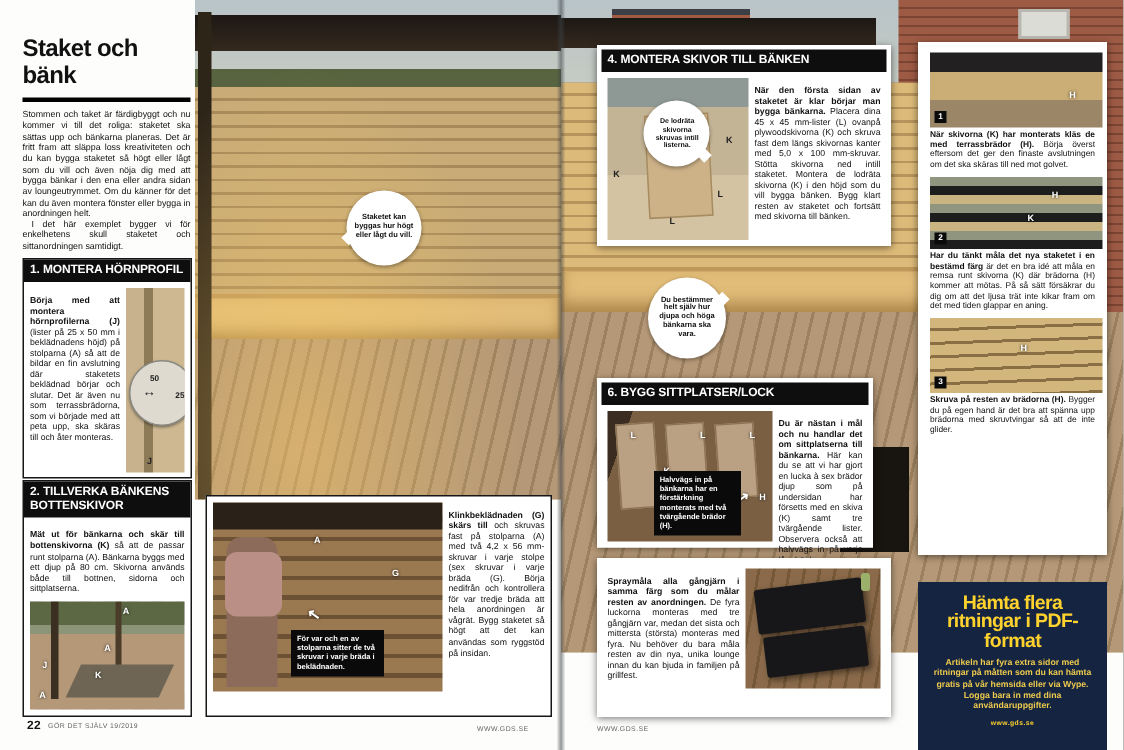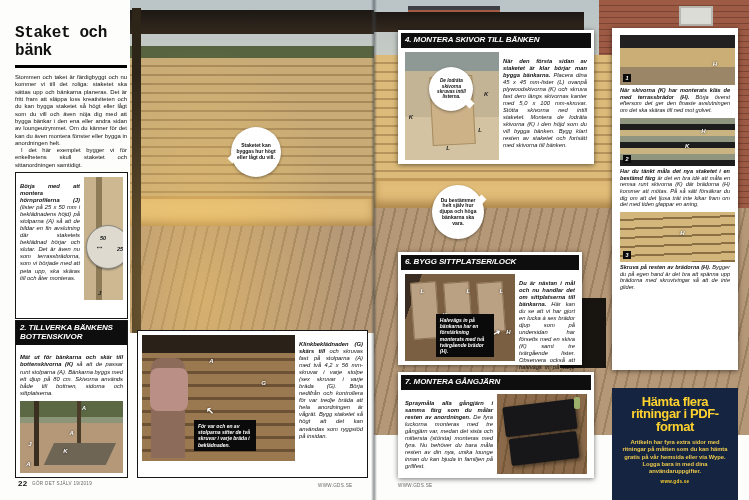--- a/index.html
+++ b/index.html
@@ -34,26 +34,26 @@
   .bubble::after{content:"";position:absolute;width:7px;height:7px;background:#fff;transform:rotate(45deg);}
   .bubble.b1{left:231px;top:127px;width:50px;height:50px;font-size:5px;line-height:1.15;}
   .bubble.b1::after{left:-2px;top:55%;}
   .bubble.b2{left:432px;top:185px;width:52px;height:54px;font-size:5px;line-height:1.15;}
   .bubble.b2::after{right:-1px;top:20%;}
   .bubble.b3{left:26%;top:14%;width:44px;height:44px;font-size:4.7px;line-height:1.12;}
   .bubble.b3::after{right:0;bottom:4px;}
 
   
   .intro{position:absolute;left:15px;top:24px;width:112px;}
-  .intro h1{font-size:16px;margin:0 0 4px 0;letter-spacing:-.4px;border-bottom:3.5px solid #000;padding-bottom:5px;font-family:Liberation Mono, monospace;}
+  .intro h1{font-size:16px;margin:0 0 4px 0;letter-spacing:-.4px;border-bottom:3.5px solid #000;padding-bottom:5px;}
   .intro p{font-size:5.9px;line-height:1.24;margin:6px 0 0 0;text-align:justify;}
   .intro p.indent{text-indent:6px;margin-top:0;}
 
   
-  .step{position:absolute;background:#fff;z-index:5;font-style:italic;}
+  .step{position:absolute;background:#fff;z-index:5;}
   .step.onwhite{border:1px solid #161616;}
   .step.onphoto{border:3px solid #fff;box-shadow:0 1px 5px rgba(0,0,0,.55);}
   .step .hd{background:#0e0e0e;color:#fff;font-weight:bold;font-size:8px;line-height:1.1;
             padding:3px 4px;text-transform:uppercase;letter-spacing:-.1px;}
   .step .bd{padding:4px;overflow:hidden;}
   .row{display:flex;gap:4px;}
   .txt{font-size:5.8px;line-height:1.22;text-align:justify;}
   .txt b{font-weight:bold;}
   .ph{position:relative;overflow:hidden;flex-shrink:0;}
   .lab{position:absolute;font-size:6px;font-weight:bold;color:#fff;text-shadow:0 0 2px rgba(0,0,0,.9);z-index:3;}
@@ -179,20 +179,21 @@
     <span>Du bestämmer helt själv hur djupa och höga bänkarna ska vara.</span>
   </div>
 
   <div class="intro">
     <h1>Staket och bänk</h1>
     <p>Stommen och taket är färdigbyggt och nu kommer vi till det roliga: staketet ska sättas upp och bänkarna planeras. Det är fritt fram att släppa loss kreativiteten och du kan bygga staketet så högt eller lågt som du vill och även nöja dig med att bygga bänkar i den ena eller andra sidan av loungeutrymmet. Om du känner för det kan du även montera fönster eller bygga in anordningen helt.</p>
     <p class="indent">I det här exemplet bygger vi för enkelhetens skull staketet och sittanordningen samtidigt.</p>
   </div>
 
   <section class="step onwhite s1">
+    <header class="hd">1. MONTERA HÖRNPROFIL</header>
     <div class="bd row">
       <p class="txt"><b>Börja med att montera hörnprofilerna (J)</b><span> (lister på 25 x 50 mm i beklädnadens höjd) på stolparna (A) så att de bildar en fin avslutning där staketets beklädnad börjar och slutar. Det är även nu som terrassbrädorna, som vi började med att peta upp, ska skäras till och åter monteras.</span></p>
       <div class="ph">
         <div class="circle">
           <span class="d50">50</span>
           <span class="dim-arrow">↔</span>
           <span class="d25">25</span>
         </div>
         <span class="lab dark labJ">J</span>
       </div>
@@ -284,21 +285,20 @@
         <span class="lab" style="left:86%;top:16%;">L</span>
         <span class="lab" style="left:92%;top:64%;">H</span>
         <span class="arrow-ic">↗</span>
         <div class="callout">Halvvägs in på bänkarna har en förstärkning monterats med två tvärgående brädor (H).</div>
       </div>
       <p class="txt"><b>Du är nästan i mål och nu handlar det om sittplatserna till bänkarna.</b><span> Här kan du se att vi har gjort en lucka à sex brädor djup som på undersidan har försetts med en skiva (K) samt tre tvärgående lister. Observera också att halvvägs in på varje långbänk monteras en förstärkning med två brädor (H), så att luckorna har något att vila på.</span></p>
     </div>
   </section>
 
   <section class="step onphoto s7">
-    <header class="hd">7. MONTERA GÅNGJÄRN</header>
     <div class="bd row">
       <p class="txt"><b>Spraymåla alla gångjärn i samma färg som du målar resten av anordningen.</b><span> De fyra luckorna monteras med tre gångjärn var, medan det sista och mittersta (största) monteras med fyra. Nu behöver du bara måla resten av din nya, unika lounge innan du kan bjuda in familjen på grillfest.</span></p>
       <div class="ph">
         <div class="lid7" style="left:8%;top:12%;width:80%;height:38%;"></div>
         <div class="lid7" style="left:14%;top:52%;width:76%;height:34%;"></div>
         <div class="can"></div>
       </div>
     </div>
   </section>
 

